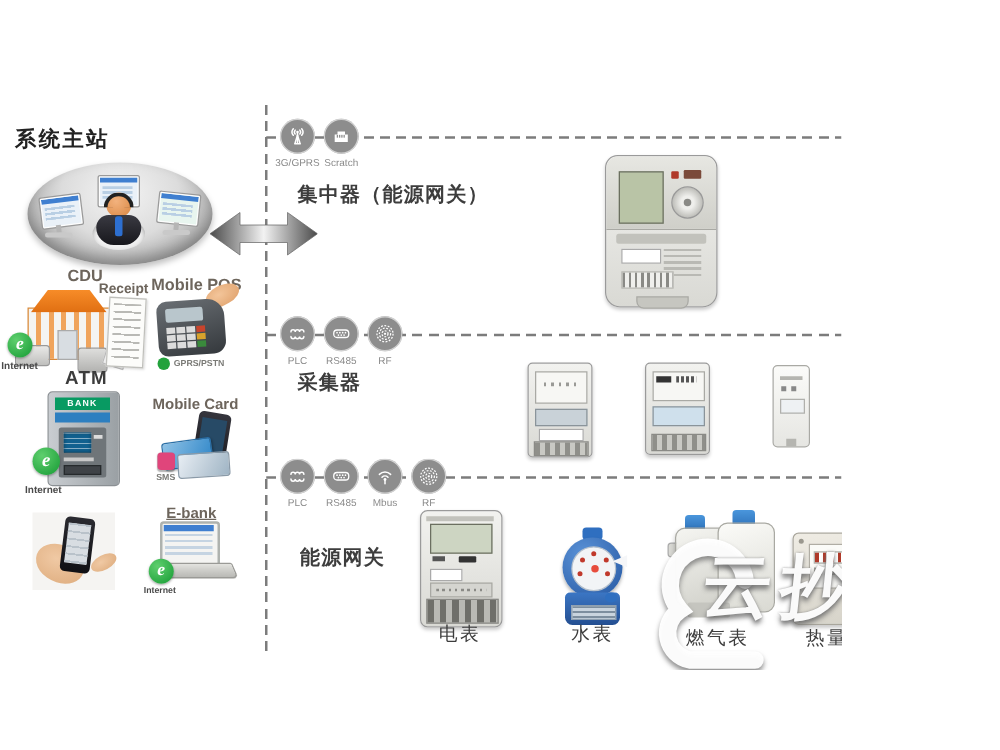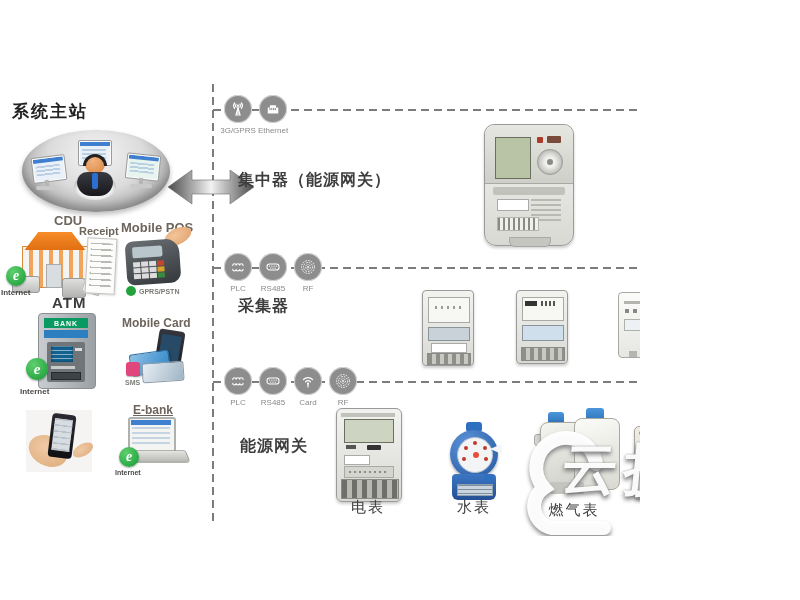--- a/index.html
+++ b/index.html
@@ -1,17 +1,17 @@
 <!DOCTYPE html>
 <html><head>
 <meta charset="utf-8">
 <style>
   html,body{margin:0;padding:0;}
   body{font-family:"Liberation Sans","DejaVu Sans",sans-serif;background:#fff;}
-  #stage{position:relative;width:640px;height:600px;background:#fff;overflow:hidden;}
+  #stage{position:relative;width:640px;height:600px;background:#fff;overflow:hidden;padding-left:33px;}
   .abs{position:absolute;}
   
   .dash-h{height:2px;background:repeating-linear-gradient(90deg,#7c7c7c 0 8px,transparent 8px 13px);}
   .dash-v{width:2px;background:repeating-linear-gradient(180deg,#7c7c7c 0 8px,transparent 8px 13px);}
   
   .icon-col{display:flex;flex-direction:column;align-items:center;width:34px;}
   .icon-circle{width:28px;height:28px;border-radius:50%;background:#8d8d8d;display:flex;align-items:center;justify-content:center;box-shadow:0 0 0 1px rgba(255,255,255,.6) inset;}
   .icon-label{font-size:8px;color:#8a8a8a;margin-top:3px;white-space:nowrap;}
   .tier-title{font-size:16px;font-weight:bold;color:#3d3d3d;letter-spacing:1px;}
   .sec-label{font-weight:bold;color:#6d655c;}
@@ -189,24 +189,24 @@
         <svg width="18" height="18" viewBox="0 0 24 24">
             <path d="M5 18 V10 h3 V7 h8 v3 h3 v8 z" fill="#fff"></path>
           <g fill="#8d8d8d">
               <rect x="7.2" y="10.5" width="1.4" height="3"></rect>
               <rect x="9.6" y="10.5" width="1.4" height="3"></rect>
               <rect x="12" y="10.5" width="1.4" height="3"></rect>
               <rect x="14.4" y="10.5" width="1.4" height="3"></rect>
             </g>
           </svg>
       </div>
-      <div class="icon-label">Ethernet</div>
-    </div>
-  </div>
-  <div class="abs tier-title" style="left:238px;top:146px;margin-top:24px;">集中器（能源网关）</div>
+      <div class="icon-label">Scratch</div>
+    </div>
+  </div>
+  <div class="abs tier-title" style="left:238px;top:146px;">集中器（能源网关）</div>
 
   <div class="abs shell" style="left:484px;top:124px;width:88px;height:120px;border-radius:10px 10px 12px 12px;">
     <div class="abs" style="left:0;top:0;width:100%;height:58px;background:linear-gradient(180deg,#e7e7e2,#cfcfc9);border-bottom:1px solid #a9a9a4;border-radius:10px 10px 0 0;"></div>
     <div class="abs lcd" style="left:10px;top:12px;width:34px;height:40px;"></div>
     <div class="abs" style="left:52px;top:12px;width:6px;height:6px;background:#b03a2a;border-radius:1px;"></div>
     <div class="abs" style="left:62px;top:11px;width:14px;height:7px;background:#7a4a3a;border-radius:1px;"></div>
     <div class="abs" style="left:52px;top:24px;width:24px;height:24px;border-radius:50%;background:radial-gradient(circle,#efefec 30%,#b9b9b4 75%);border:1px solid #999;">
       <div style="position:absolute;left:9px;top:9px;width:6px;height:6px;border-radius:50%;background:#8a8a86;"></div>
     </div>
     <div class="abs" style="left:8px;top:62px;width:72px;height:8px;background:#c2c2bc;border-radius:2px;font-size:5px;color:#777;text-align:center;"></div>
@@ -315,21 +315,21 @@
       <div class="icon-circle">
         <svg width="18" height="18" viewBox="0 0 24 24">
             <g stroke="#fff" fill="none" stroke-width="1.6" stroke-linecap="round">
           <path d="M6 10 a8.5 8.5 0 0 1 12 0"></path>
               <path d="M8.8 13 a4.6 4.6 0 0 1 6.4 0"></path>
               <path d="M12 16 L12 20"></path>
             </g>
           <circle cx="12" cy="15.4" r="1.5" fill="#fff"></circle>
           </svg>
       </div>
-      <div class="icon-label">Card</div>
+      <div class="icon-label">Mbus</div>
     </div>
     <div class="icon-col">
       <div class="icon-circle">
         <svg width="18" height="18" viewBox="0 0 24 24">
             <g stroke="#fff" fill="none" stroke-width="1.3" stroke-dasharray="2 1.6">
           <circle cx="12" cy="12" r="3.2"></circle>
               <circle cx="12" cy="12" r="6"></circle>
               <circle cx="12" cy="12" r="8.6"></circle>
             </g>
           <circle cx="12" cy="12" r="1.2" fill="#fff"></circle>

